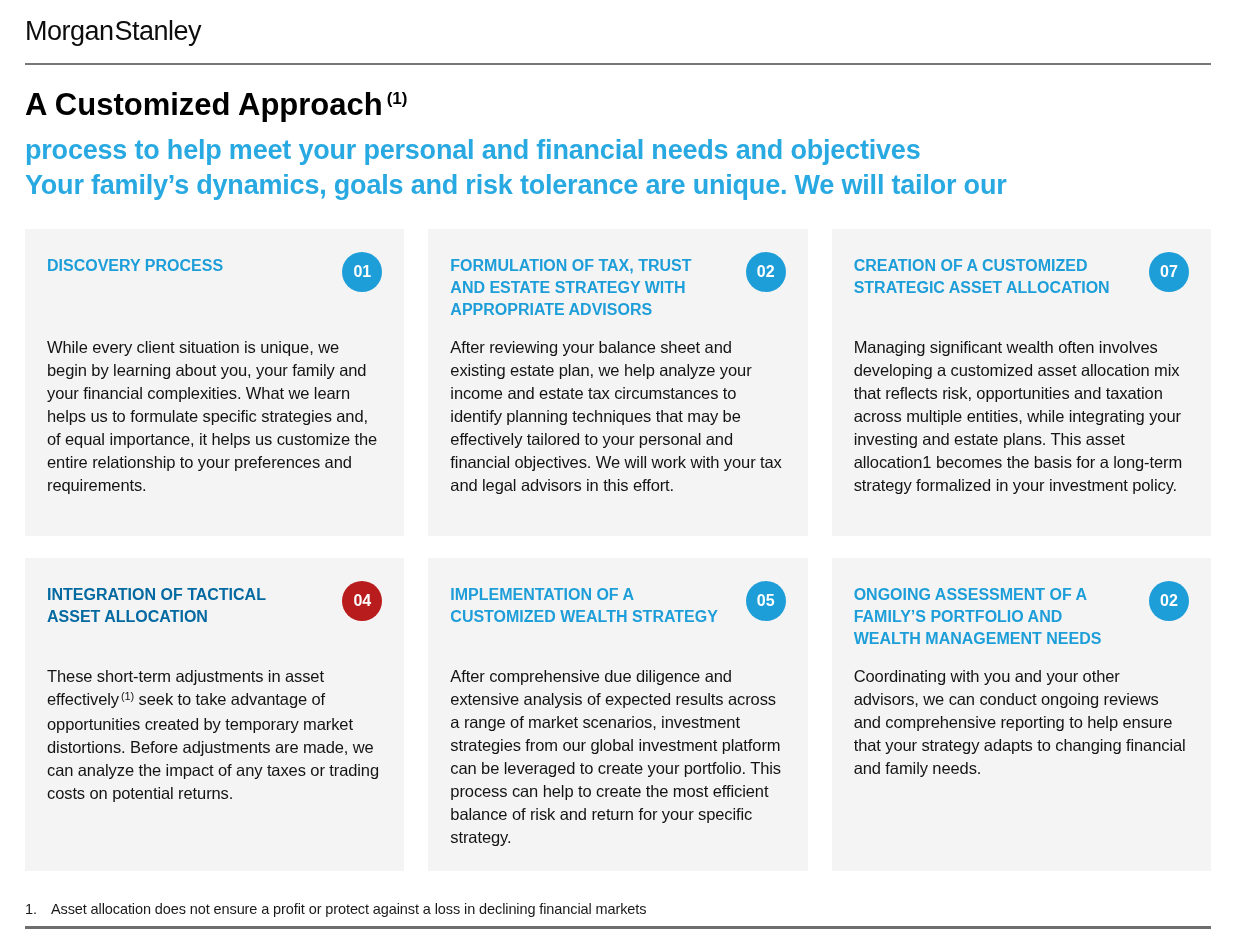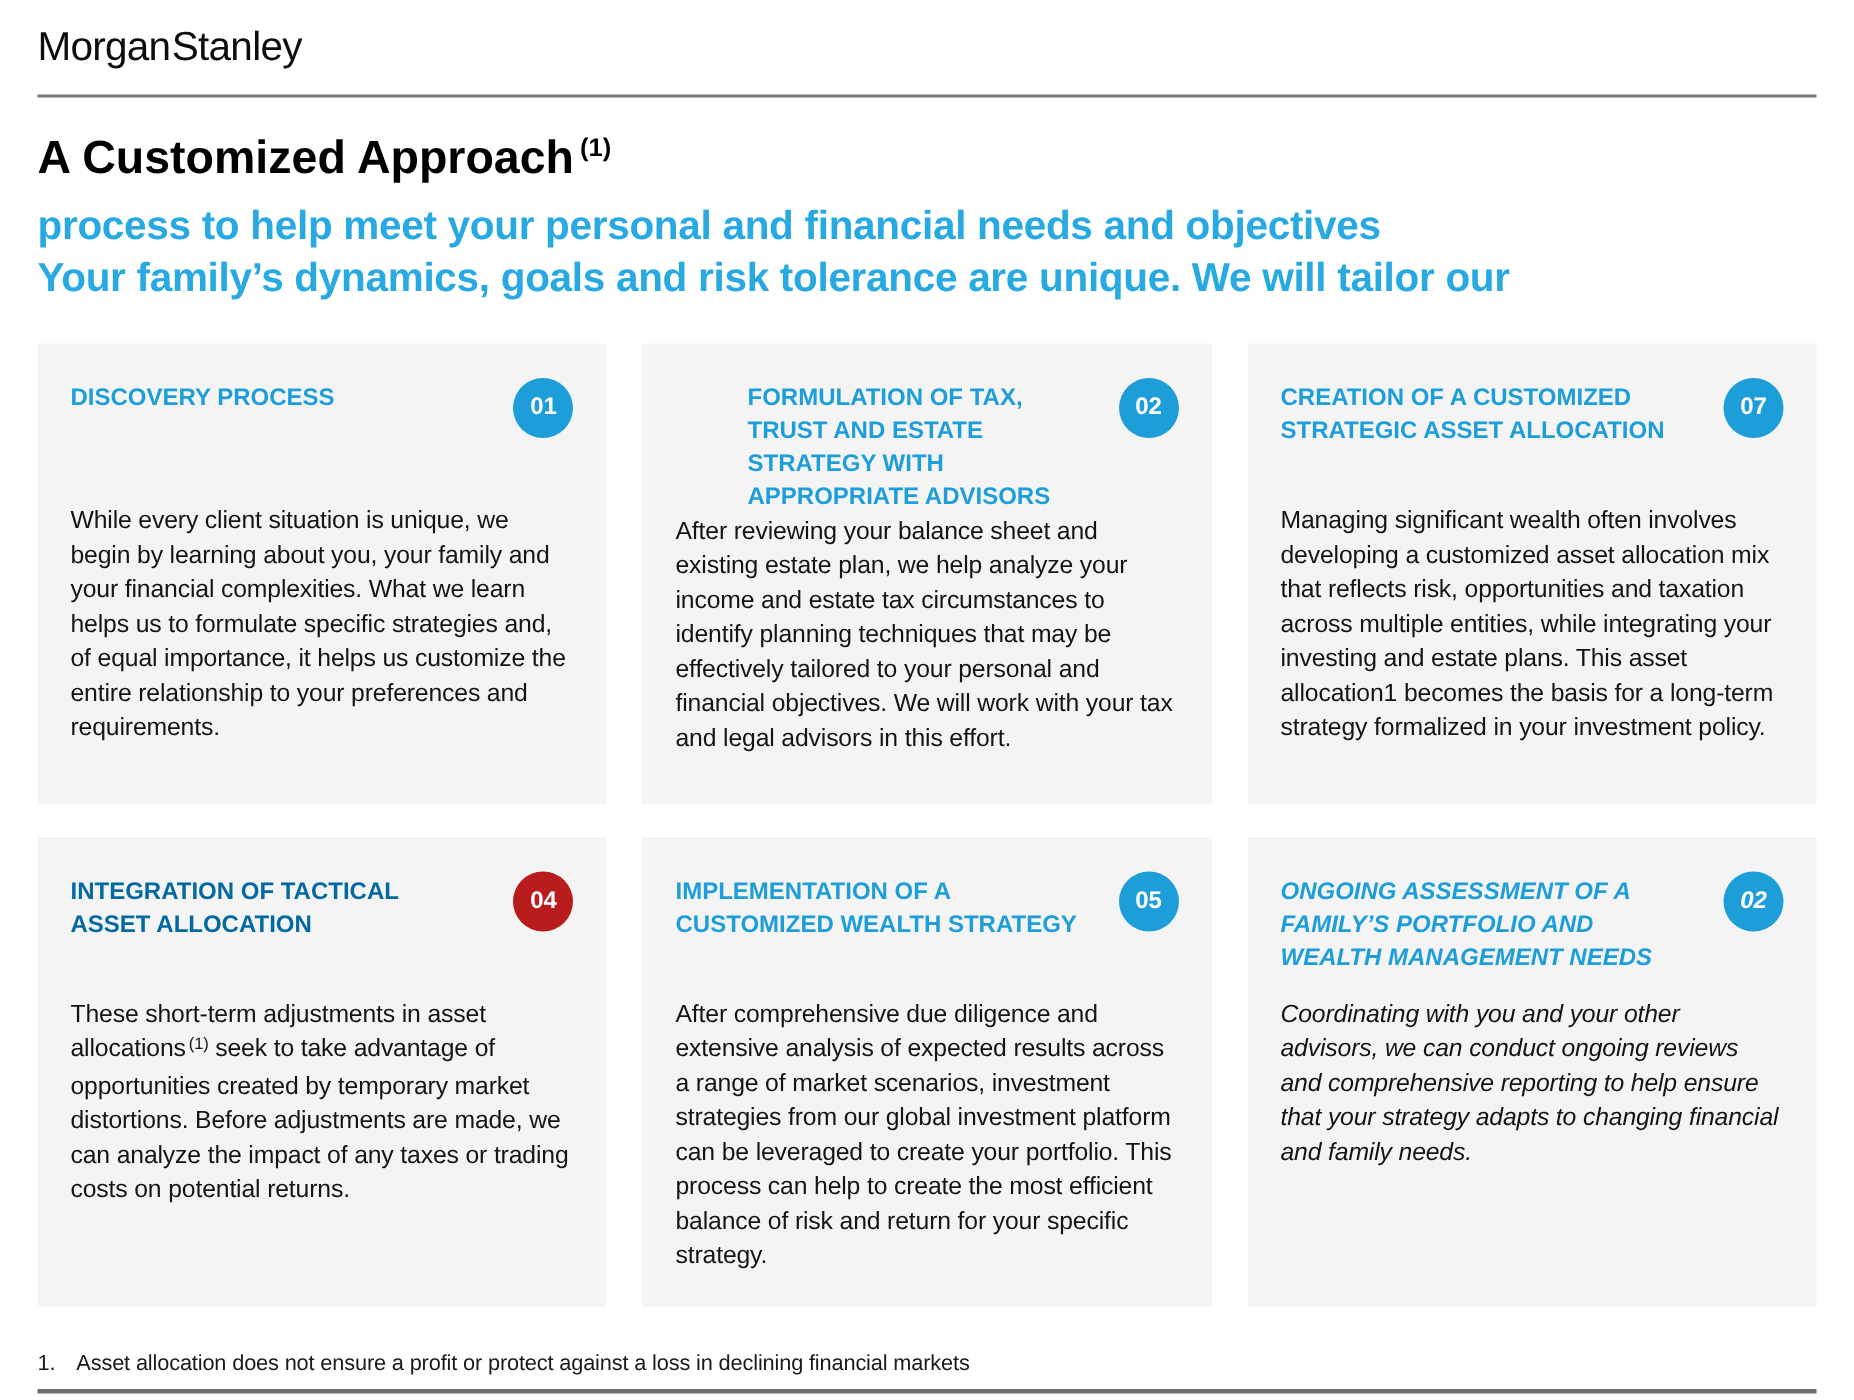--- a/index.html
+++ b/index.html
@@ -69,51 +69,51 @@
     <div class="card" style="background:#F4F4F4;">
       <div class="card-header">
         <div class="card-title" style="color:#1E9ED9;">DISCOVERY PROCESS</div>
         <div class="badge" style="background:#1E9ED9;">01</div>
       </div>
       <div class="card-body"><span>While every client situation is unique, we begin by learning about you, your family and your financial complexities. What we learn helps us to formulate specific strategies and, of equal importance, it helps us customize the entire relationship to your preferences and requirements.</span><span class="bodysup"></span><span></span></div>
     </div>
 
     <div class="card" style="background:#F4F4F4;">
       <div class="card-header">
-        <div class="card-title" style="color:#1E9ED9;margin-left:48px;">FORMULATION OF TAX, TRUST AND ESTATE STRATEGY WITH APPROPRIATE ADVISORS</div>
+        <div class="card-title" style="color:#1E9ED9;">FORMULATION OF TAX, TRUST AND ESTATE STRATEGY WITH APPROPRIATE ADVISORS</div>
         <div class="badge" style="background:#1E9ED9;">02</div>
       </div>
       <div class="card-body"><span>After reviewing your balance sheet and existing estate plan, we help analyze your income and estate tax circumstances to identify planning techniques that may be effectively tailored to your personal and financial objectives. We will work with your tax and legal advisors in this effort.</span><span class="bodysup"></span><span></span></div>
     </div>
 
     <div class="card" style="background:#F4F4F4;">
       <div class="card-header">
         <div class="card-title" style="color:#1E9ED9;">CREATION OF A CUSTOMIZED STRATEGIC ASSET ALLOCATION</div>
         <div class="badge" style="background:#1E9ED9;">07</div>
       </div>
       <div class="card-body"><span>Managing significant wealth often involves developing a customized asset allocation mix that reflects risk, opportunities and taxation across multiple entities, while integrating your investing and estate plans. This asset allocation1 becomes the basis for a long-term strategy formalized in your investment policy.</span><span class="bodysup"></span><span></span></div>
     </div>
 
     <div class="card" style="background:#F4F4F4;">
       <div class="card-header">
         <div class="card-title" style="color:#0369a1;">INTEGRATION OF TACTICAL ASSET ALLOCATION</div>
         <div class="badge" style="background:#b91c1c;">04</div>
       </div>
-      <div class="card-body"><span>These short-term adjustments in asset allocations</span><span class="bodysup">(1)</span><span> seek to take advantage of opportunities created by temporary market distortions. Before adjustments are made, we can analyze the impact of any taxes or trading costs on potential returns.</span></div>
+      <div class="card-body"><span>These short-term adjustments in asset effectively</span><span class="bodysup">(1)</span><span> seek to take advantage of opportunities created by temporary market distortions. Before adjustments are made, we can analyze the impact of any taxes or trading costs on potential returns.</span></div>
     </div>
 
     <div class="card" style="background:#F4F4F4;">
       <div class="card-header">
         <div class="card-title" style="color:#1E9ED9;">IMPLEMENTATION OF A CUSTOMIZED WEALTH STRATEGY</div>
         <div class="badge" style="background:#1E9ED9;">05</div>
       </div>
       <div class="card-body"><span>After comprehensive due diligence and extensive analysis of expected results across a range of market scenarios, investment strategies from our global investment platform can be leveraged to create your portfolio. This process can help to create the most efficient balance of risk and return for your specific strategy.</span><span class="bodysup"></span><span></span></div>
     </div>
 
-    <div class="card" style="background:#F4F4F4;font-style:italic;">
+    <div class="card" style="background:#F4F4F4;">
       <div class="card-header">
         <div class="card-title" style="color:#1E9ED9;">ONGOING ASSESSMENT OF A FAMILY’S PORTFOLIO AND WEALTH MANAGEMENT NEEDS</div>
         <div class="badge" style="background:#1E9ED9;">02</div>
       </div>
       <div class="card-body"><span>Coordinating with you and your other advisors, we can conduct ongoing reviews and comprehensive reporting to help ensure that your strategy adapts to changing financial and family needs.</span><span class="bodysup"></span><span></span></div>
     </div>
 
   </div>
 
   <div class="footnote">

